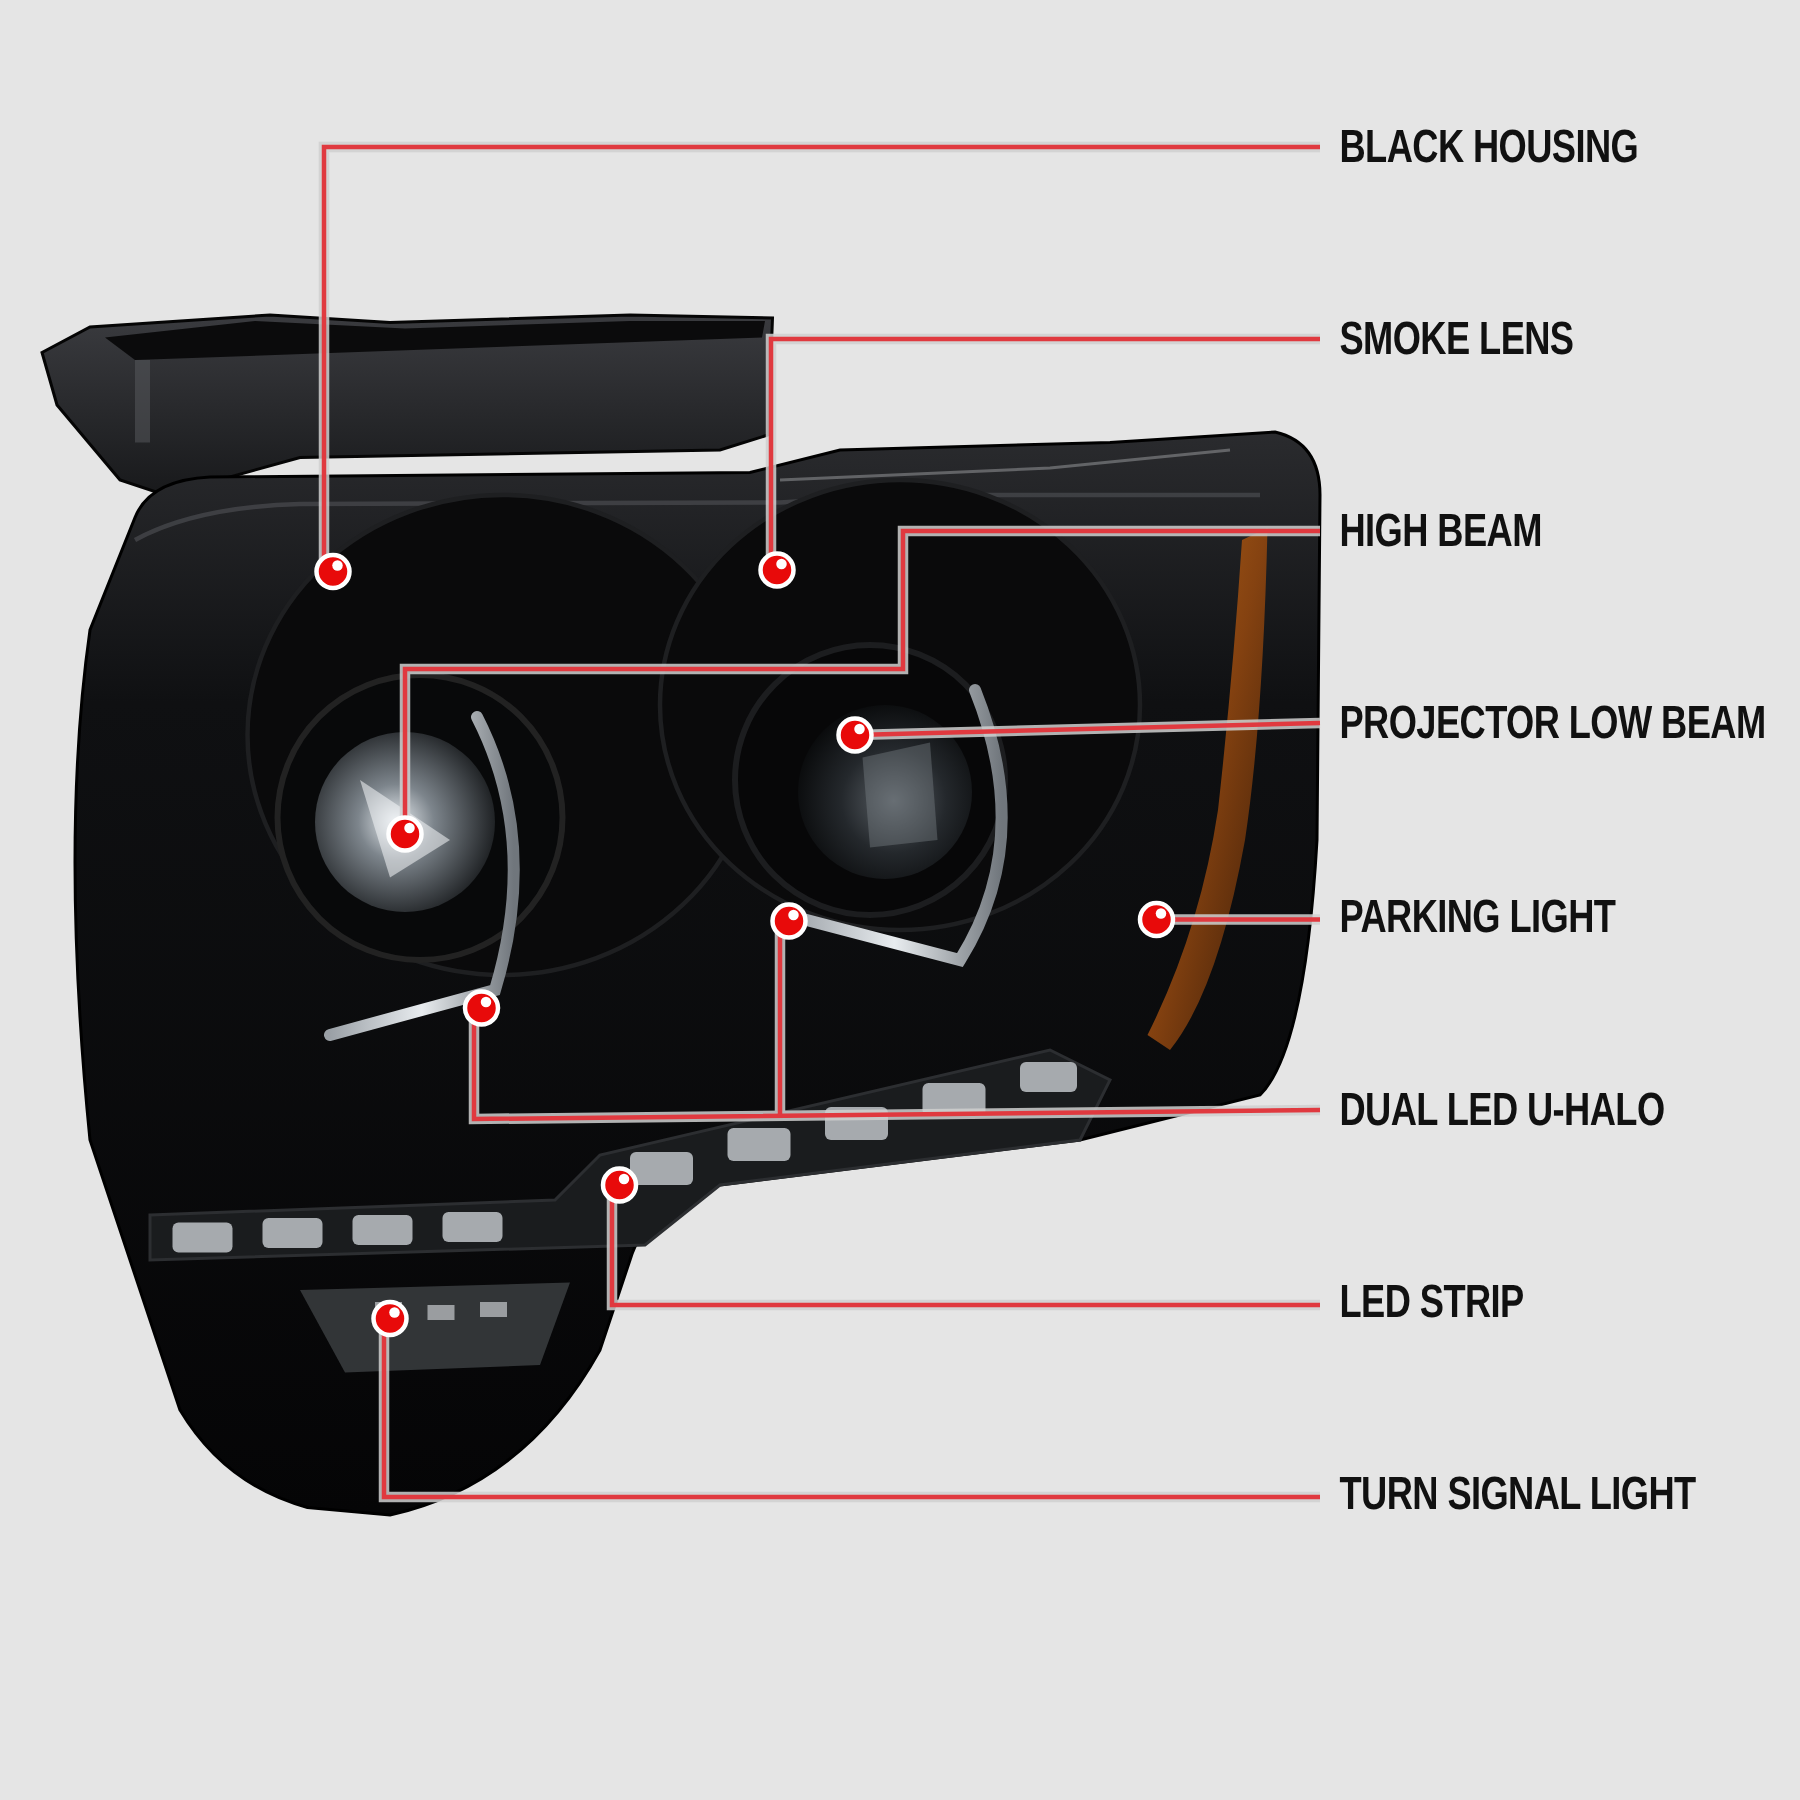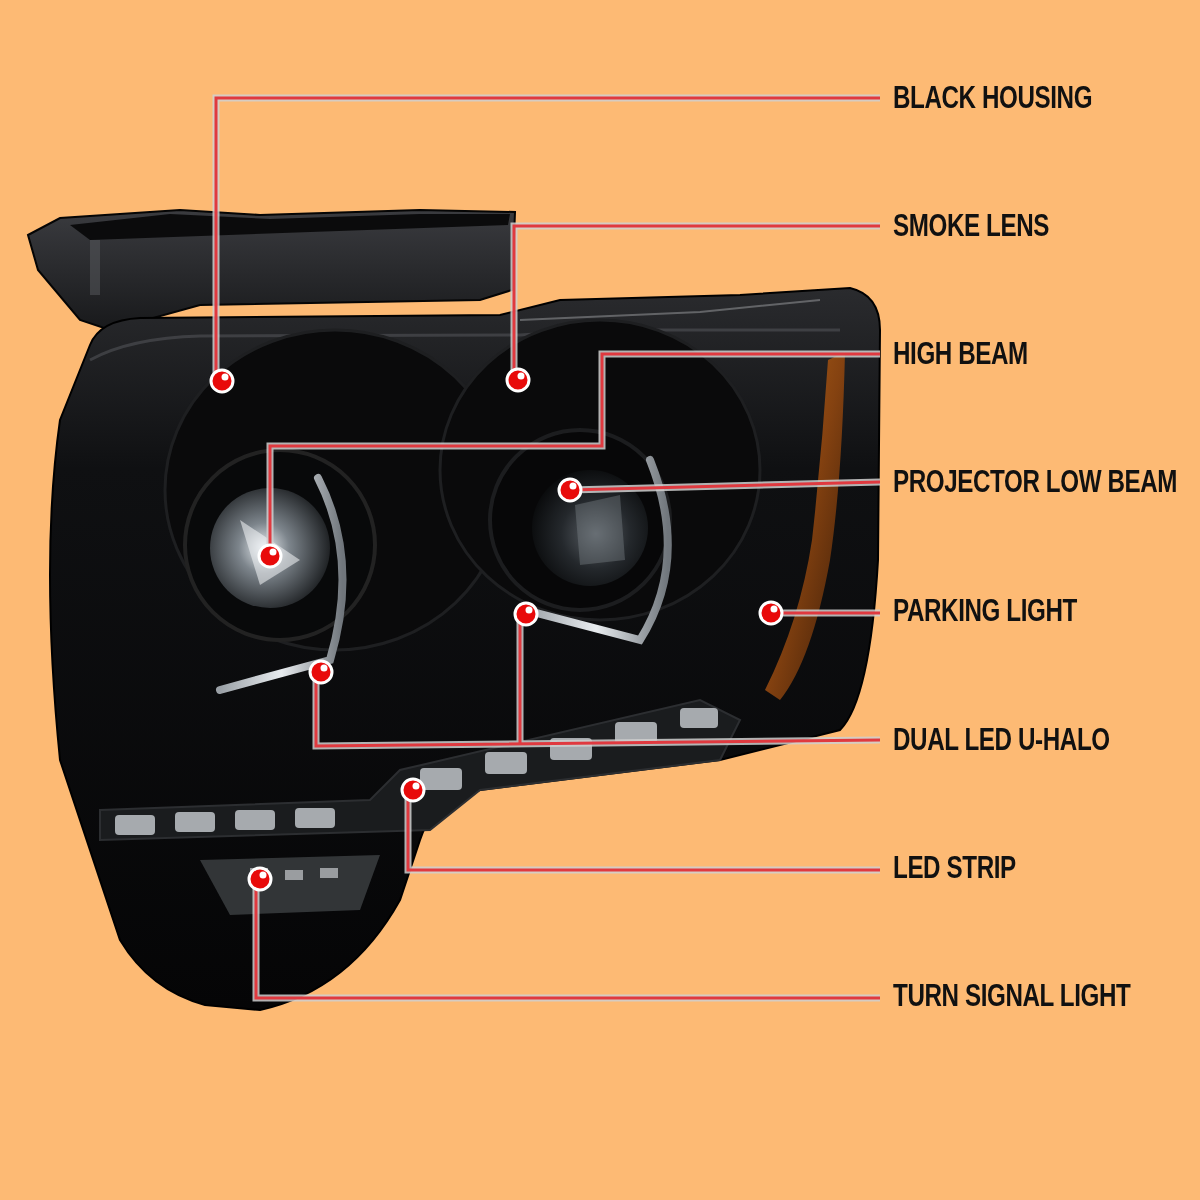--- a/index.html
+++ b/index.html
@@ -1,16 +1,16 @@
 <!DOCTYPE html>
 <html><head>
 <meta charset="utf-8">
 <style>
   html,body{margin:0;padding:0;background:#ffffff;}
-  #stage{position:relative;width:1200px;height:1200px;overflow:hidden;background:#fdba74;}
+  #stage{position:relative;width:1200px;height:1200px;overflow:hidden;background:#e5e5e5;}
   #art{position:absolute;left:0;top:0;width:1200px;height:1200px;}
   .label{position:absolute;left:893px;font-family:"Liberation Sans",sans-serif;font-weight:bold;
     font-size:31px;letter-spacing:-0.5px;color:#111111;line-height:1;white-space:nowrap;
     transform:scaleX(0.78);transform-origin:left center;}
 </style>
 </head>
 <body>
 
 <div id="stage">
   <svg id="art" viewBox="0 0 1200 1200" xmlns="http://www.w3.org/2000/svg">

